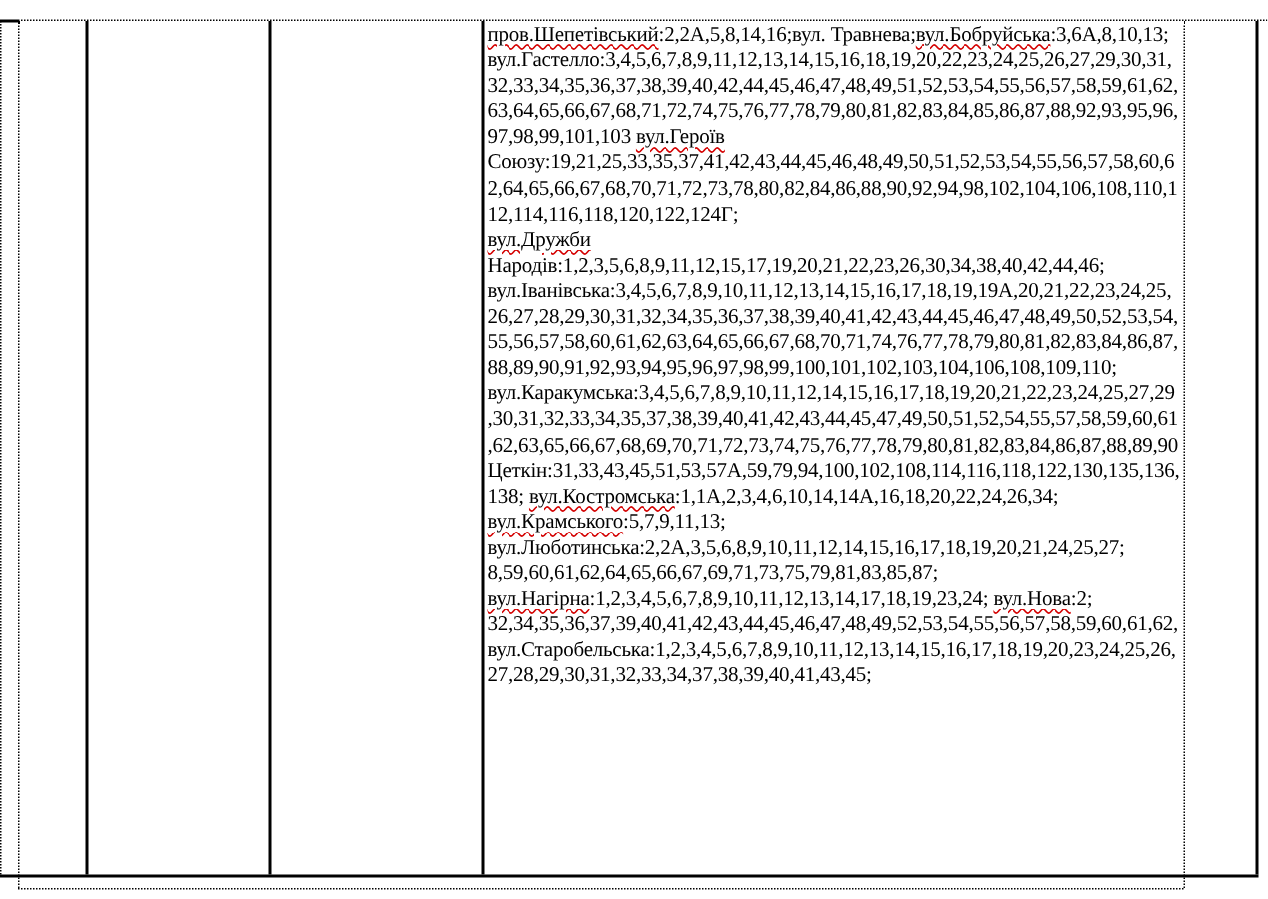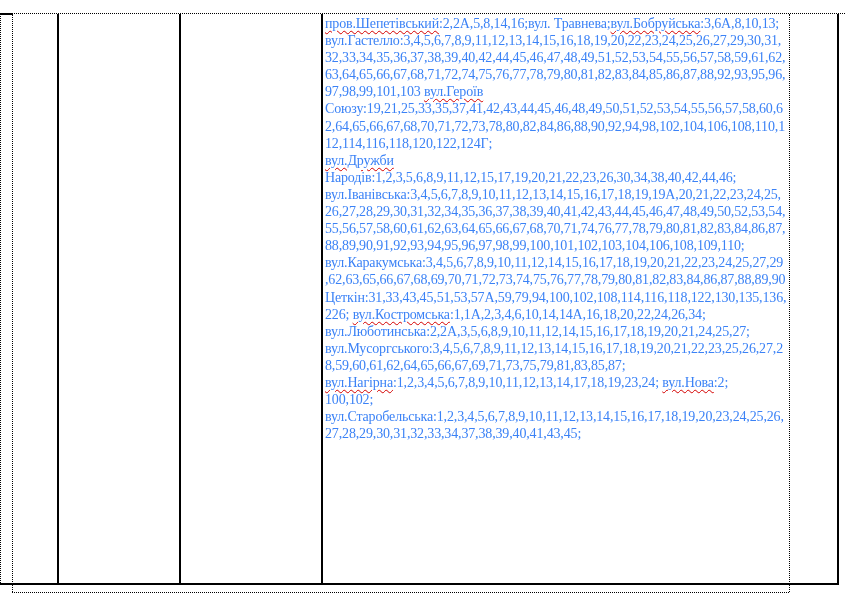--- a/index.html
+++ b/index.html
@@ -1,18 +1,18 @@
 <!DOCTYPE html>
 <html><head>
 <meta charset="utf-8">
 <style>
   html,body{margin:0;padding:0;background:#fff;}
   .page{
     position:relative;width:845px;height:599px;background:#ffffff;overflow:hidden;
-    font-family:"Liberation Serif","DejaVu Serif",serif;color:#3b82f6;
+    font-family:"Liberation Serif","DejaVu Serif",serif;color:#000000;
   }
   .bline{position:absolute;z-index:1;}
   .solid-h{background:#000;height:2px;}
   .solid-v{background:#000;width:2px;}
   .dot-h{border-top:1px dotted #000;height:0;}
   .dot-v{border-left:1px dotted #000;width:0;}
   .cell-empty{position:absolute;z-index:0;}
   .cell-text{
     position:absolute;left:325px;top:15px;width:520px;z-index:2;
     font-size:14px;line-height:17.1px;letter-spacing:-0.15px;
@@ -57,25 +57,26 @@
       <div class="tline"><span>Союзу:19,21,25,33,35,37,41,42,43,44,45,46,48,49,50,51,52,53,54,55,56,57,58,60,6</span></div>
       <div class="tline"><span>2,64,65,66,67,68,70,71,72,73,78,80,82,84,86,88,90,92,94,98,102,104,106,108,110,1</span></div>
       <div class="tline"><span>12,114,116,118,120,122,124Г;</span></div>
       <div class="tline"><span class="sp">вул.Дружби</span></div>
       <div class="tline"><span>Народів:1,2,3,5,6,8,9,11,12,15,17,19,20,21,22,23,26,30,34,38,40,42,44,46;</span></div>
       <div class="tline"><span>вул.Іванівська:3,4,5,6,7,8,9,10,11,12,13,14,15,16,17,18,19,19А,20,21,22,23,24,25,</span></div>
       <div class="tline"><span>26,27,28,29,30,31,32,34,35,36,37,38,39,40,41,42,43,44,45,46,47,48,49,50,52,53,54,</span></div>
       <div class="tline"><span>55,56,57,58,60,61,62,63,64,65,66,67,68,70,71,74,76,77,78,79,80,81,82,83,84,86,87,</span></div>
       <div class="tline"><span>88,89,90,91,92,93,94,95,96,97,98,99,100,101,102,103,104,106,108,109,110;</span></div>
       <div class="tline"><span>вул.Каракумська:3,4,5,6,7,8,9,10,11,12,14,15,16,17,18,19,20,21,22,23,24,25,27,29</span></div>
+      <div class="tline"><span>,30,31,32,33,34,35,37,38,39,40,41,42,43,44,45,47,49,50,51,52,54,55,57,58,59,60,61</span></div>
       <div class="tline"><span>,62,63,65,66,67,68,69,70,71,72,73,74,75,76,77,78,79,80,81,82,83,84,86,87,88,89,90</span></div>
       <div class="tline"><span>Цеткін:31,33,43,45,51,53,57А,59,79,94,100,102,108,114,116,118,122,130,135,136,</span></div>
-      <div class="tline"><span>226; </span><span class="sp">вул.Костромська</span><span>:1,1А,2,3,4,6,10,14,14А,16,18,20,22,24,26,34;</span></div>
+      <div class="tline"><span>138; </span><span class="sp">вул.Костромська</span><span>:1,1А,2,3,4,6,10,14,14А,16,18,20,22,24,26,34;</span></div>
+      <div class="tline"><span class="sp">вул.Крамського</span><span>:5,7,9,11,13;</span></div>
       <div class="tline"><span>вул.Люботинська:2,2А,3,5,6,8,9,10,11,12,14,15,16,17,18,19,20,21,24,25,27;</span></div>
-      <div class="tline"><span>вул.Мусоргського:3,4,5,6,7,8,9,11,12,13,14,15,16,17,18,19,20,21,22,23,25,26,27,2</span></div>
       <div class="tline"><span>8,59,60,61,62,64,65,66,67,69,71,73,75,79,81,83,85,87;</span></div>
       <div class="tline"><span class="sp">вул.Нагірна</span><span>:1,2,3,4,5,6,7,8,9,10,11,12,13,14,17,18,19,23,24; </span><span class="sp">вул.Нова</span><span>:2;</span></div>
-      <div class="tline"><span>100,102;</span></div>
+      <div class="tline"><span>32,34,35,36,37,39,40,41,42,43,44,45,46,47,48,49,52,53,54,55,56,57,58,59,60,61,62,</span></div>
       <div class="tline"><span>вул.Старобельська:1,2,3,4,5,6,7,8,9,10,11,12,13,14,15,16,17,18,19,20,23,24,25,26,</span></div>
       <div class="tline"><span>27,28,29,30,31,32,33,34,37,38,39,40,41,43,45;</span></div>
     </div>
 
 </div>
 
 </body></html>

